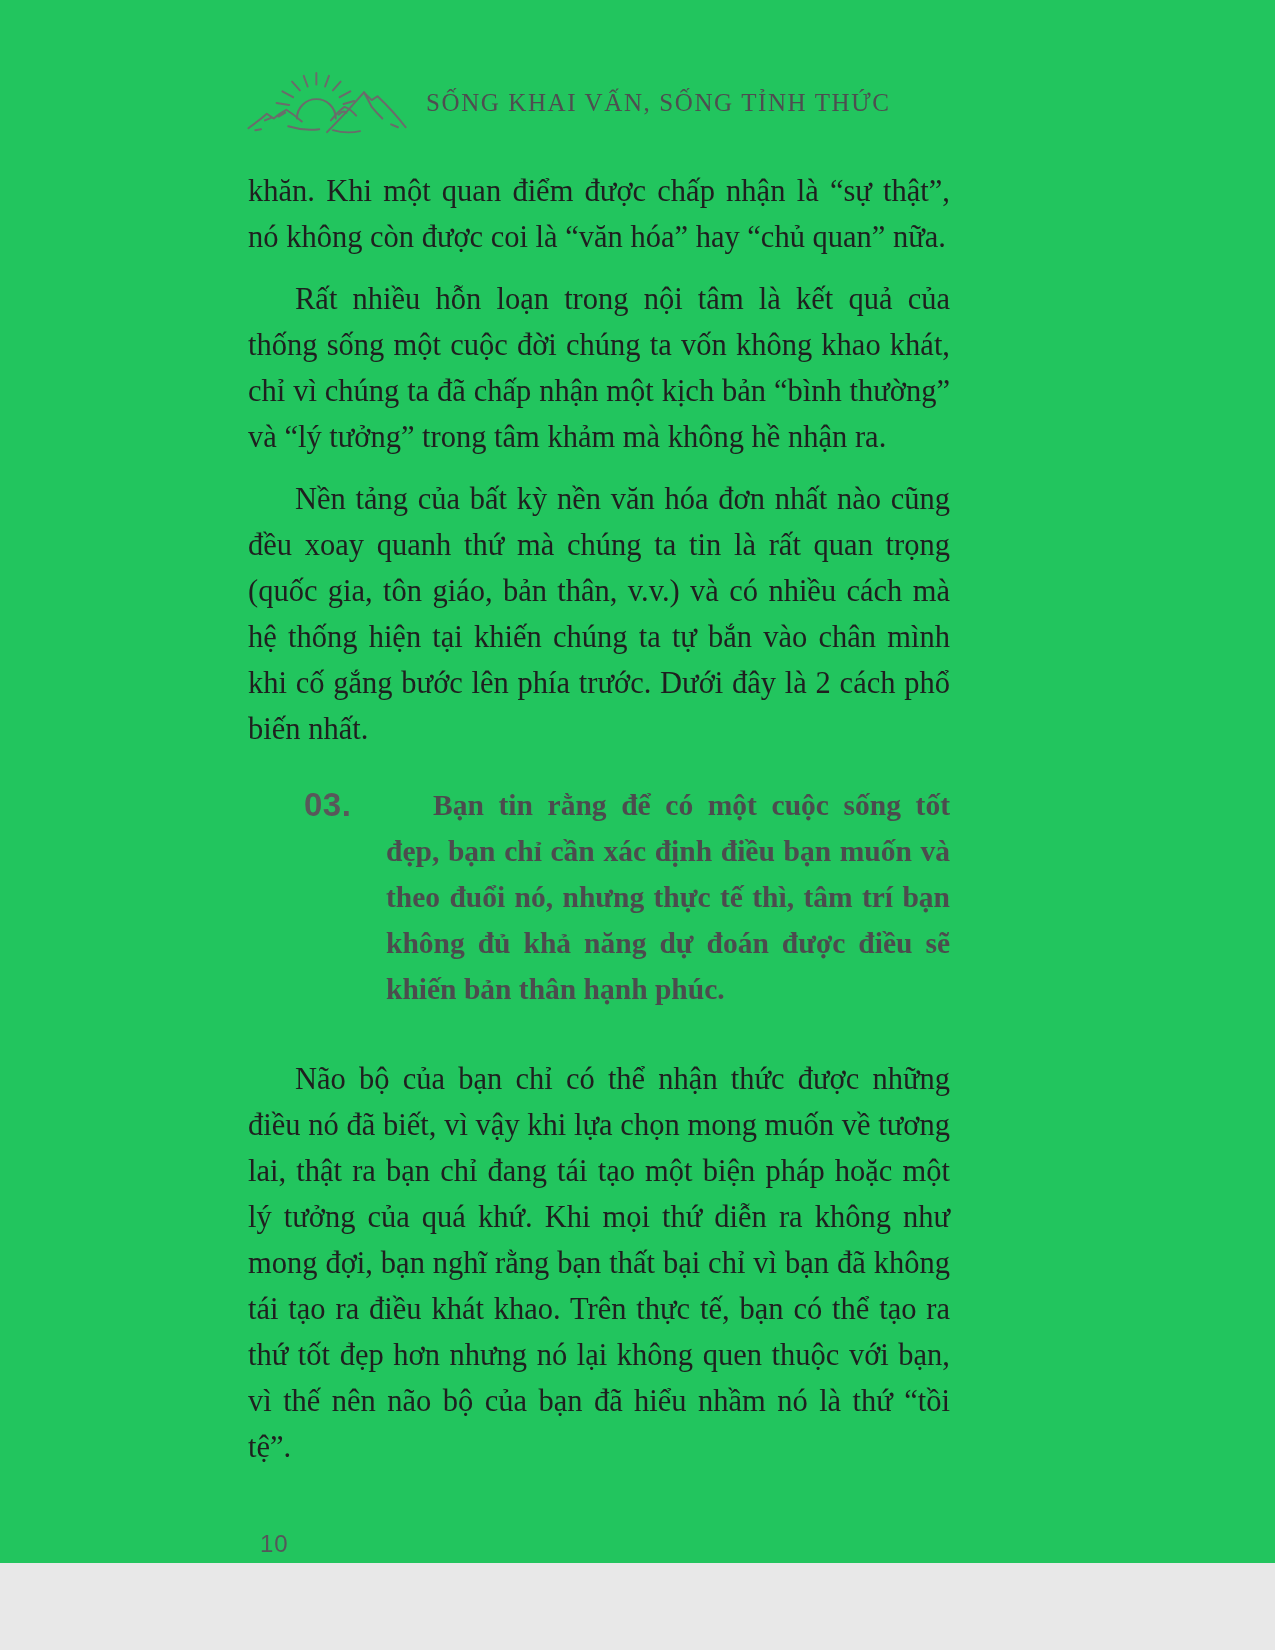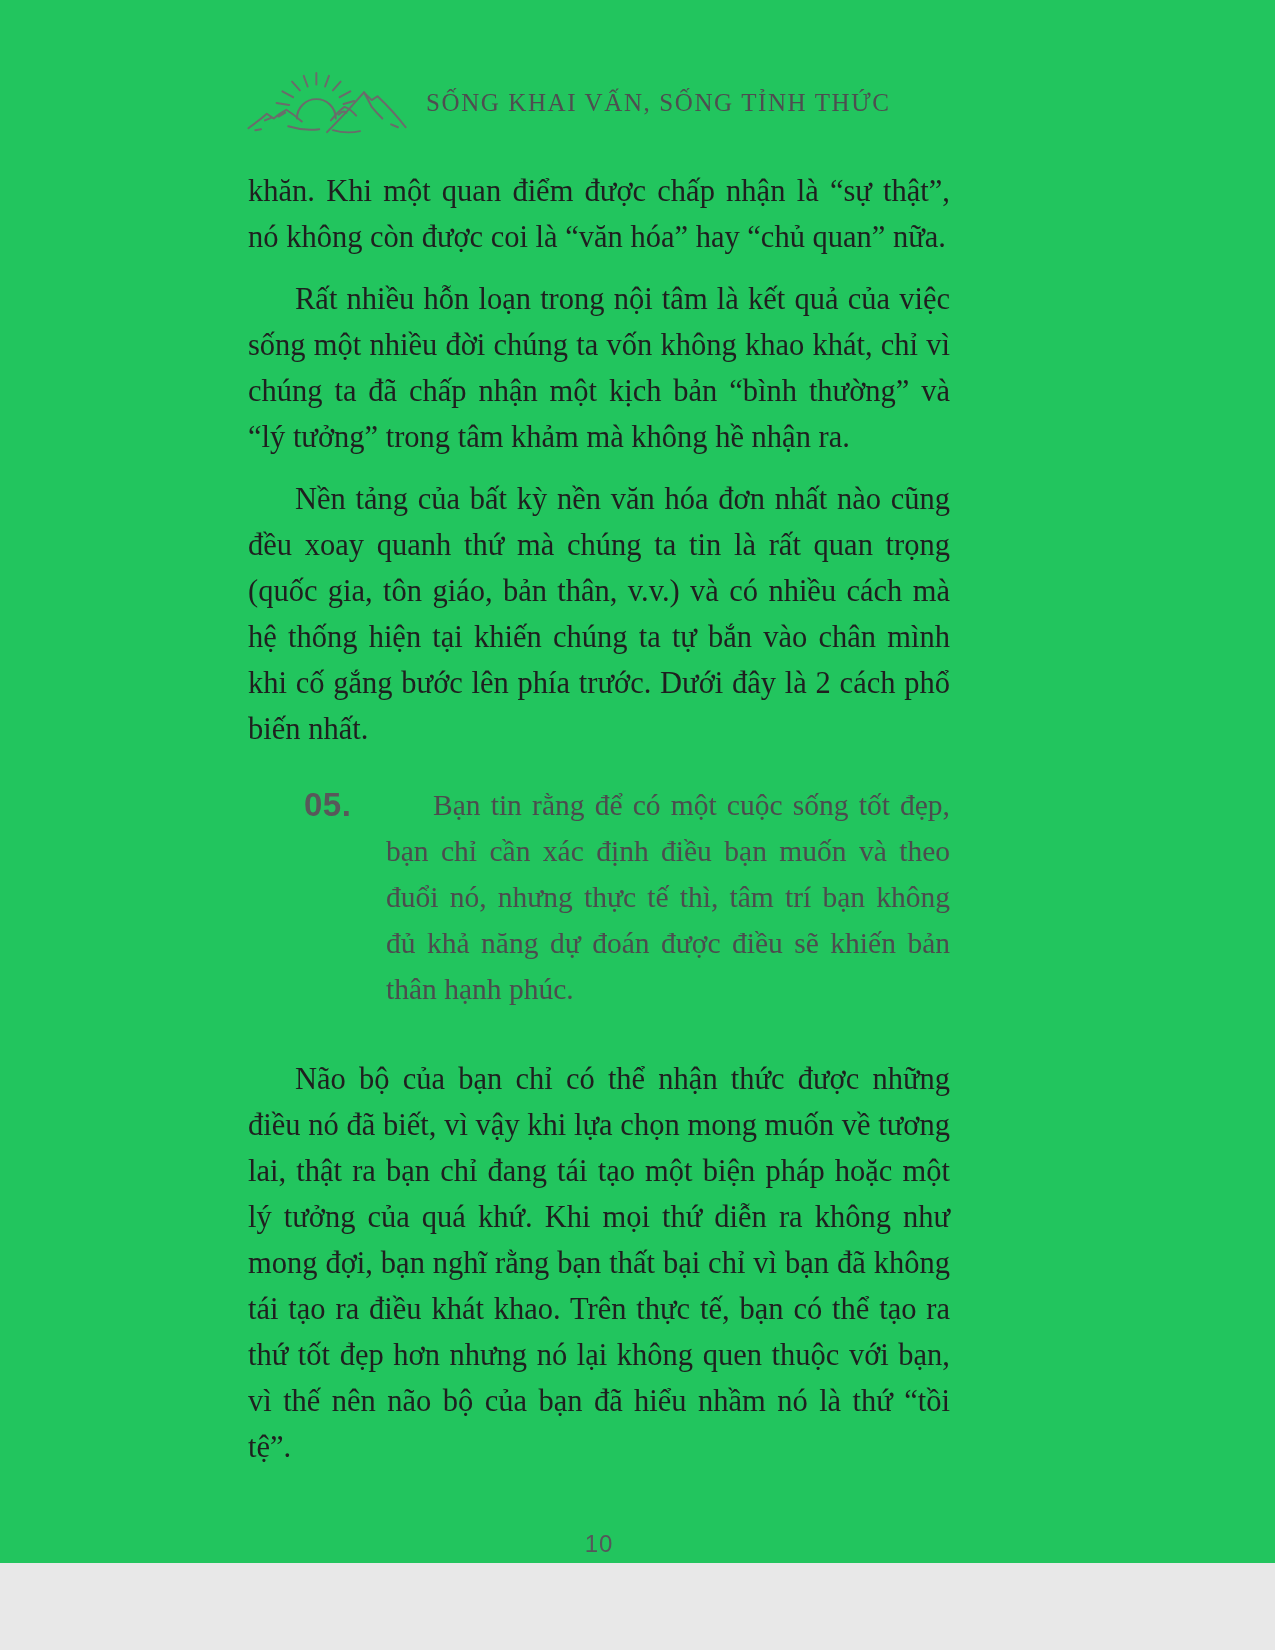--- a/index.html
+++ b/index.html
@@ -51,32 +51,31 @@
     font-family:"Liberation Sans","DejaVu Sans",sans-serif;
     font-weight:700;
     font-size:33px;
     line-height:46px;
     color:#58585a;
     letter-spacing:0.5px;
   }
   .item-text{
     flex:0 0 564px;
     margin:0;
-    font-weight:400;
+    font-weight:700;
     font-size:29.5px;
     line-height:46px;
     color:#4c4c4e;
     text-align:justify;
     text-indent:0;
   }
 
   
   .footer{
-    position:absolute;top:1530px;left:248px;width:702px;
-    text-align:center;
+    position:absolute;top:1530px;left:260px;width:702px;
   }
   .page-number{
     font-family:"Liberation Sans","DejaVu Sans",sans-serif;
     font-size:24px;
     letter-spacing:1px;
     color:#55565a;
   }
 </style>
 </head>
 <body>
@@ -115,25 +114,25 @@
           <path d="M10 62 L 16 61"></path>
           <path d="M150 56 L 157 59"></path>
         </g>
       </svg>
     </span>
     <h1 class="running-head">SỐNG KHAI VẤN, SỐNG TỈNH THỨC</h1>
   </header>
 
   <main class="body-text">
     <p class="no-indent">khăn. Khi một quan điểm được chấp nhận là “sự thật”, nó không còn được coi là “văn hóa” hay “chủ quan” nữa.</p>
-    <p>Rất nhiều hỗn loạn trong nội tâm là kết quả của việc sống một nhiều đời chúng ta vốn không khao khát, chỉ vì chúng ta đã chấp nhận một kịch bản “bình thường” và “lý tưởng” trong tâm khảm mà không hề nhận ra.</p>
+    <p>Rất nhiều hỗn loạn trong nội tâm là kết quả của thống sống một cuộc đời chúng ta vốn không khao khát, chỉ vì chúng ta đã chấp nhận một kịch bản “bình thường” và “lý tưởng” trong tâm khảm mà không hề nhận ra.</p>
     <p class="before-item">Nền tảng của bất kỳ nền văn hóa đơn nhất nào cũng đều xoay quanh thứ mà chúng ta tin là rất quan trọng (quốc gia, tôn giáo, bản thân, v.v.) và có nhiều cách mà hệ thống hiện tại khiến chúng ta tự bắn vào chân mình khi cố gắng bước lên phía trước. Dưới đây là 2 cách phổ biến nhất.</p>
 
     <div class="list-item">
-      <span class="item-number">05.</span>
+      <span class="item-number">03.</span>
       <p class="item-text">Bạn tin rằng để có một cuộc sống tốt đẹp, bạn chỉ cần xác định điều bạn muốn và theo đuổi nó, nhưng thực tế thì, tâm trí bạn không đủ khả năng dự đoán được điều sẽ khiến bản thân hạnh phúc.</p>
     </div>
 
     <p>Não bộ của bạn chỉ có thể nhận thức được những điều nó đã biết, vì vậy khi lựa chọn mong muốn về tương lai, thật ra bạn chỉ đang tái tạo một biện pháp hoặc một lý tưởng của quá khứ. Khi mọi thứ diễn ra không như mong đợi, bạn nghĩ rằng bạn thất bại chỉ vì bạn đã không tái tạo ra điều khát khao. Trên thực tế, bạn có thể tạo ra thứ tốt đẹp hơn nhưng nó lại không quen thuộc với bạn, vì thế nên não bộ của bạn đã hiểu nhầm nó là thứ “tồi tệ”.</p>
   </main>
 
   <footer class="footer">
     <span class="page-number">10</span>
   </footer>
 

